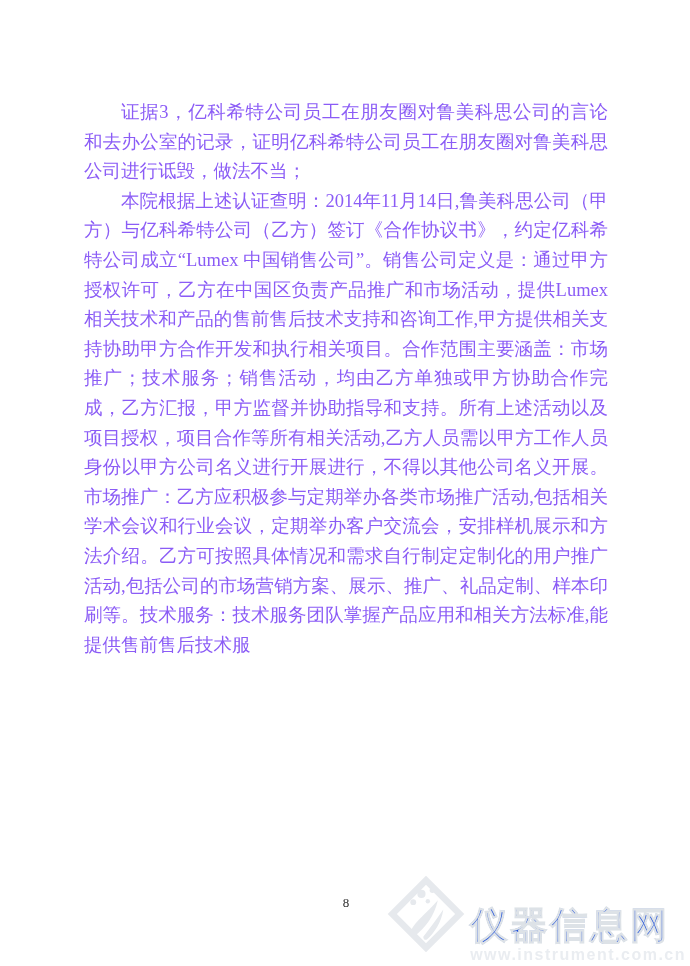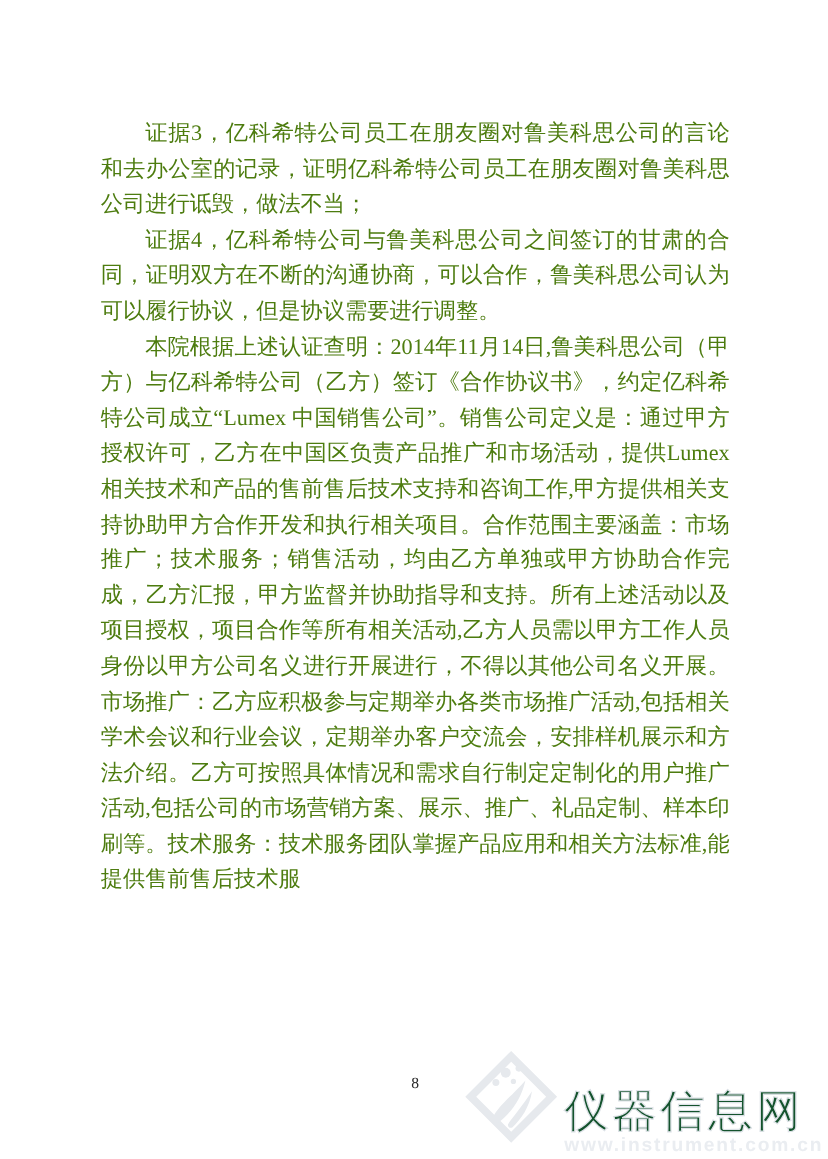--- a/index.html
+++ b/index.html
@@ -18,21 +18,21 @@
     position: absolute;
     inset: 0;
     background: #ffffff;
     overflow: hidden;
   }
   .content {
     position: absolute;
     left: 84px;
     top: 98px;
     width: 524px;
-    color: #4d7c0f;
+    color: #8b5cf6;
     font-size: 18.5px;
     line-height: 29.6px;
     text-align: justify;
     text-justify: inter-ideograph;
   }
   .content p {
     margin: 0;
     padding: 0;
     text-indent: 2em;
     word-break: break-all;
@@ -62,23 +62,23 @@
     flex: 0 0 auto;
   }
   .wm-textcol {
     display: flex;
     flex-direction: column;
     align-items: flex-start;
     margin-left: 2px;
   }
   .wm-title {
     font-size: 37px;
-    font-weight: normal;
+    font-weight: bold;
     letter-spacing: 3px;
-    color: #14532d;
+    color: #1d4ed8;
     line-height: 38px;
     font-family: "Liberation Sans", "DejaVu Sans", sans-serif;
     margin-top: 44px;
     -webkit-text-stroke: 1px #dde2e7;
   }
   .wm-url {
     font-size: 16px;
     font-weight: bold;
     letter-spacing: 1.5px;
     color: #eaedf1;
@@ -87,21 +87,20 @@
     font-family: "Liberation Sans", "DejaVu Sans", sans-serif;
   }
 </style>
 </head>
 <body>
 
 <div class="page">
 
   <div class="content">
     <p>证据3，亿科希特公司员工在朋友圈对鲁美科思公司的言论和去办公室的记录，证明亿科希特公司员工在朋友圈对鲁美科思公司进行诋毁，做法不当；</p>
-    <p>证据4，亿科希特公司与鲁美科思公司之间签订的甘肃的合同，证明双方在不断的沟通协商，可以合作，鲁美科思公司认为可以履行协议，但是协议需要进行调整。</p>
     <p>本院根据上述认证查明：2014年11月14日,鲁美科思公司（甲方）与亿科希特公司（乙方）签订《合作协议书》，约定亿科希特公司成立“Lumex 中国销售公司”。销售公司定义是：通过甲方授权许可，乙方在中国区负责产品推广和市场活动，提供Lumex相关技术和产品的售前售后技术支持和咨询工作,甲方提供相关支持协助甲方合作开发和执行相关项目。合作范围主要涵盖：市场推广；技术服务；销售活动，均由乙方单独或甲方协助合作完成，乙方汇报，甲方监督并协助指导和支持。所有上述活动以及项目授权，项目合作等所有相关活动,乙方人员需以甲方工作人员身份以甲方公司名义进行开展进行，不得以其他公司名义开展。市场推广：乙方应积极参与定期举办各类市场推广活动,包括相关学术会议和行业会议，定期举办客户交流会，安排样机展示和方法介绍。乙方可按照具体情况和需求自行制定定制化的用户推广活动,包括公司的市场营销方案、展示、推广、礼品定制、样本印刷等。技术服务：技术服务团队掌握产品应用和相关方法标准,能提供售前售后技术服</p>
   </div>
 
   <div class="page-number">8</div>
 
   <div class="watermark">
     <svg class="wm-logo" viewBox="0 0 90 90" xmlns="http://www.w3.org/2000/svg" aria-hidden="true">
 
       <path d="M45 3 L87 45 L45 87 L3 45 Z M45 13 L13 45 L45 77 L77 45 Z" fill="#e6e9ed" fill-rule="evenodd"></path>
 

